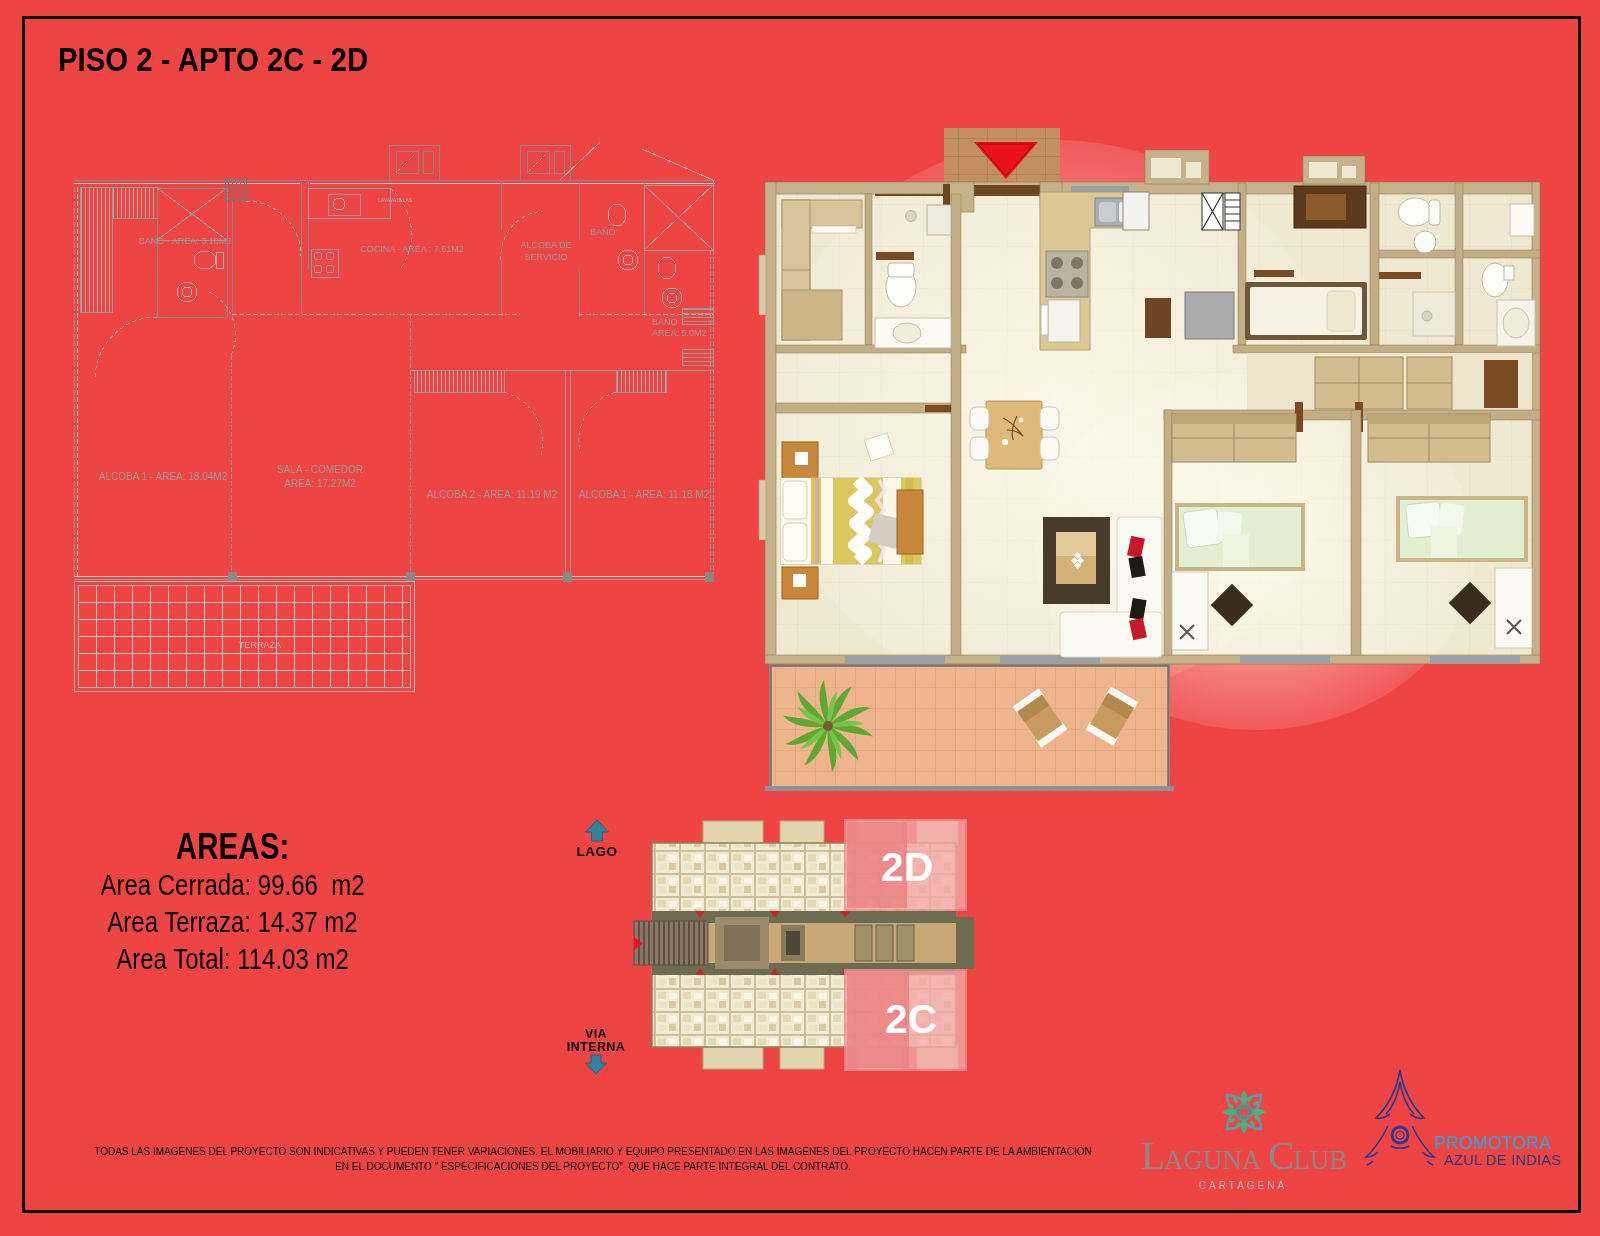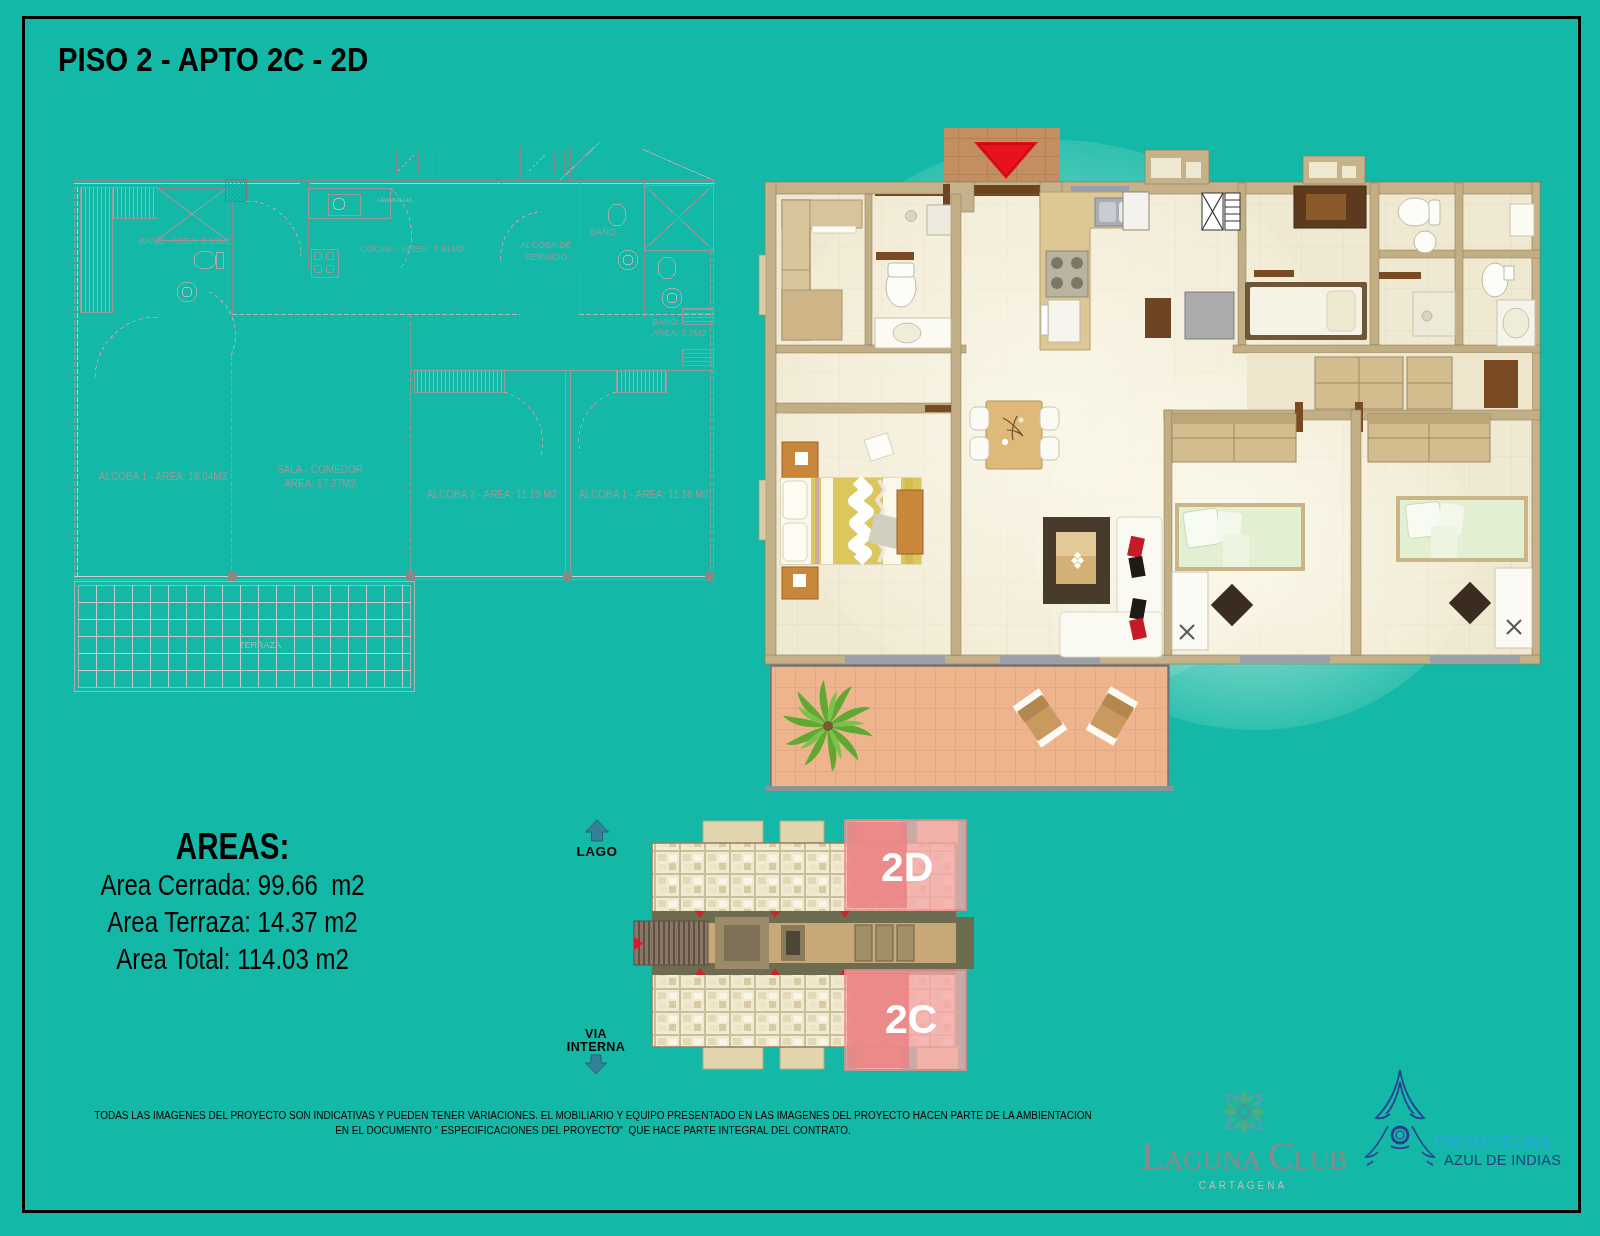--- a/index.html
+++ b/index.html
@@ -1,22 +1,22 @@
 <!DOCTYPE html>
 <html><head>
 <meta charset="utf-8">
 <style>
 html,body{margin:0;padding:0;background:#fff;}
-#page{position:relative;width:1600px;height:1236px;background:#14b8a6;font-family:"Liberation Sans",sans-serif;overflow:hidden;}
+#page{position:relative;width:1600px;height:1236px;background:#ef4444;font-family:"Liberation Sans",sans-serif;overflow:hidden;}
 #frame{position:absolute;left:22px;top:16px;width:1553px;height:1191px;border:3px solid #000;}
 #title{position:absolute;left:58px;top:41px;font-size:33px;font-weight:bold;color:#000;transform:scaleX(0.89);transform-origin:0 0;white-space:nowrap;}
 #areas{position:absolute;left:60px;top:828px;width:345px;text-align:center;color:#000;transform:scaleX(0.8);}
 #areas .h{font-size:37px;font-weight:bold;line-height:1;}
 #areas .l{font-size:30px;line-height:37px;}
-#disclaimer{position:absolute;left:38px;top:1108px;width:1110px;text-align:center;font-size:10px;line-height:15px;color:#000;white-space:nowrap;}
+#disclaimer{position:absolute;left:38px;top:1144px;width:1110px;text-align:center;font-size:10px;line-height:15px;color:#000;white-space:nowrap;}
 .abs{position:absolute;}
 </style>
 </head>
 <body>
 <div id="page">
 
 <div id="frame"></div>
 
 <div id="title">PISO 2 - APTO 2C - 2D</div>
 

